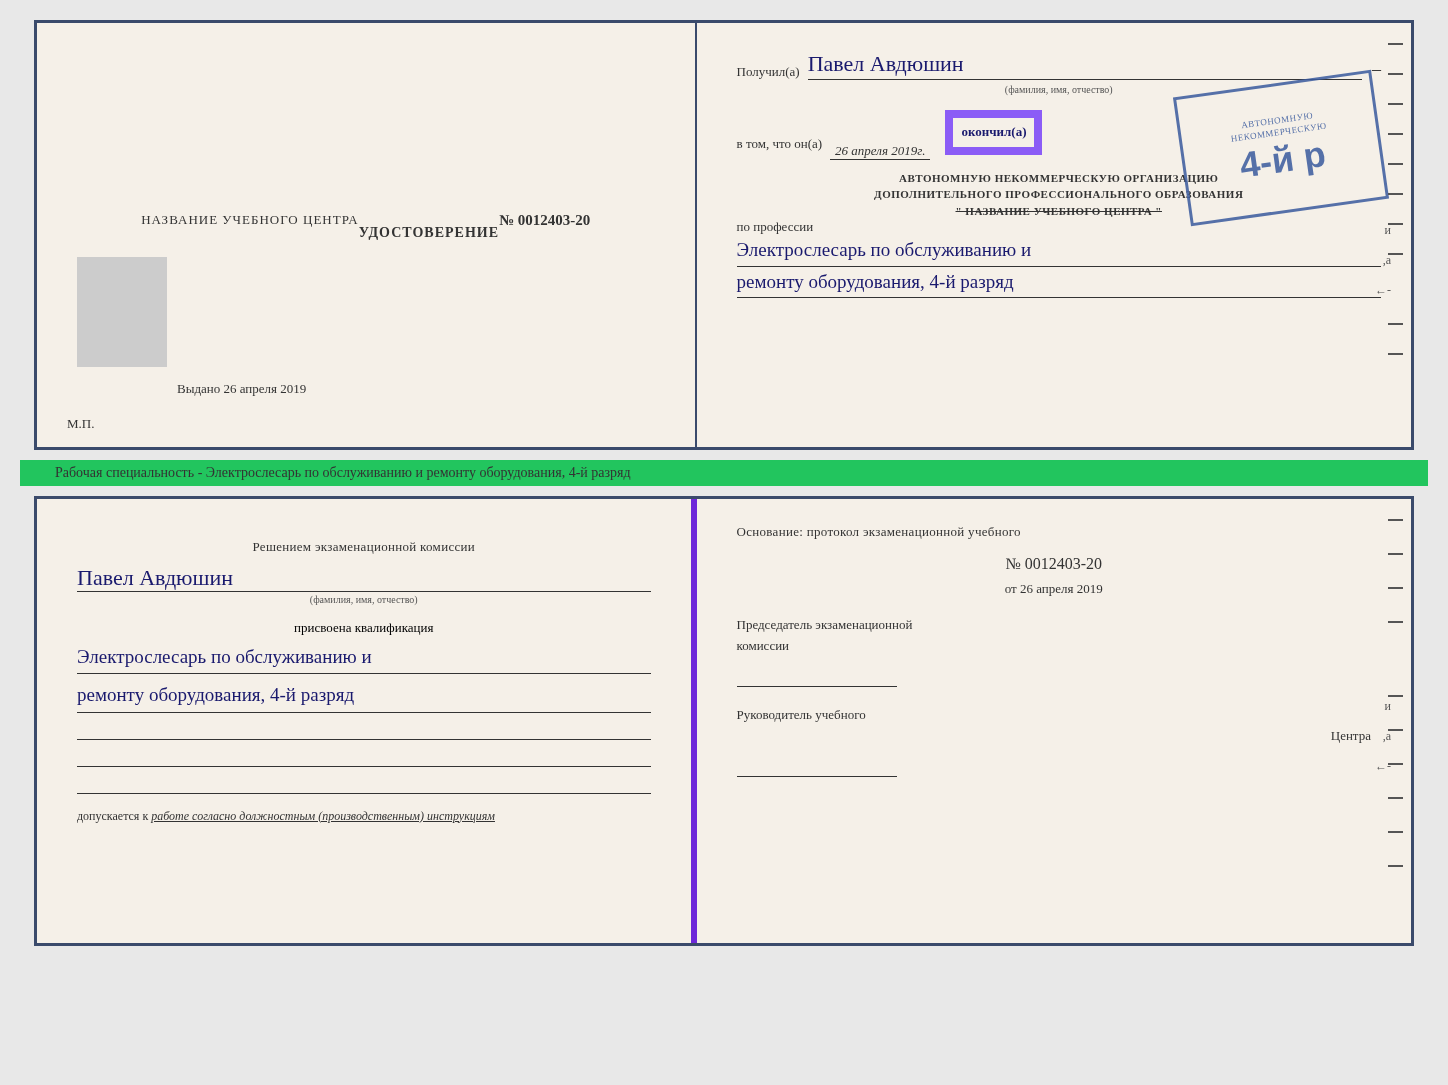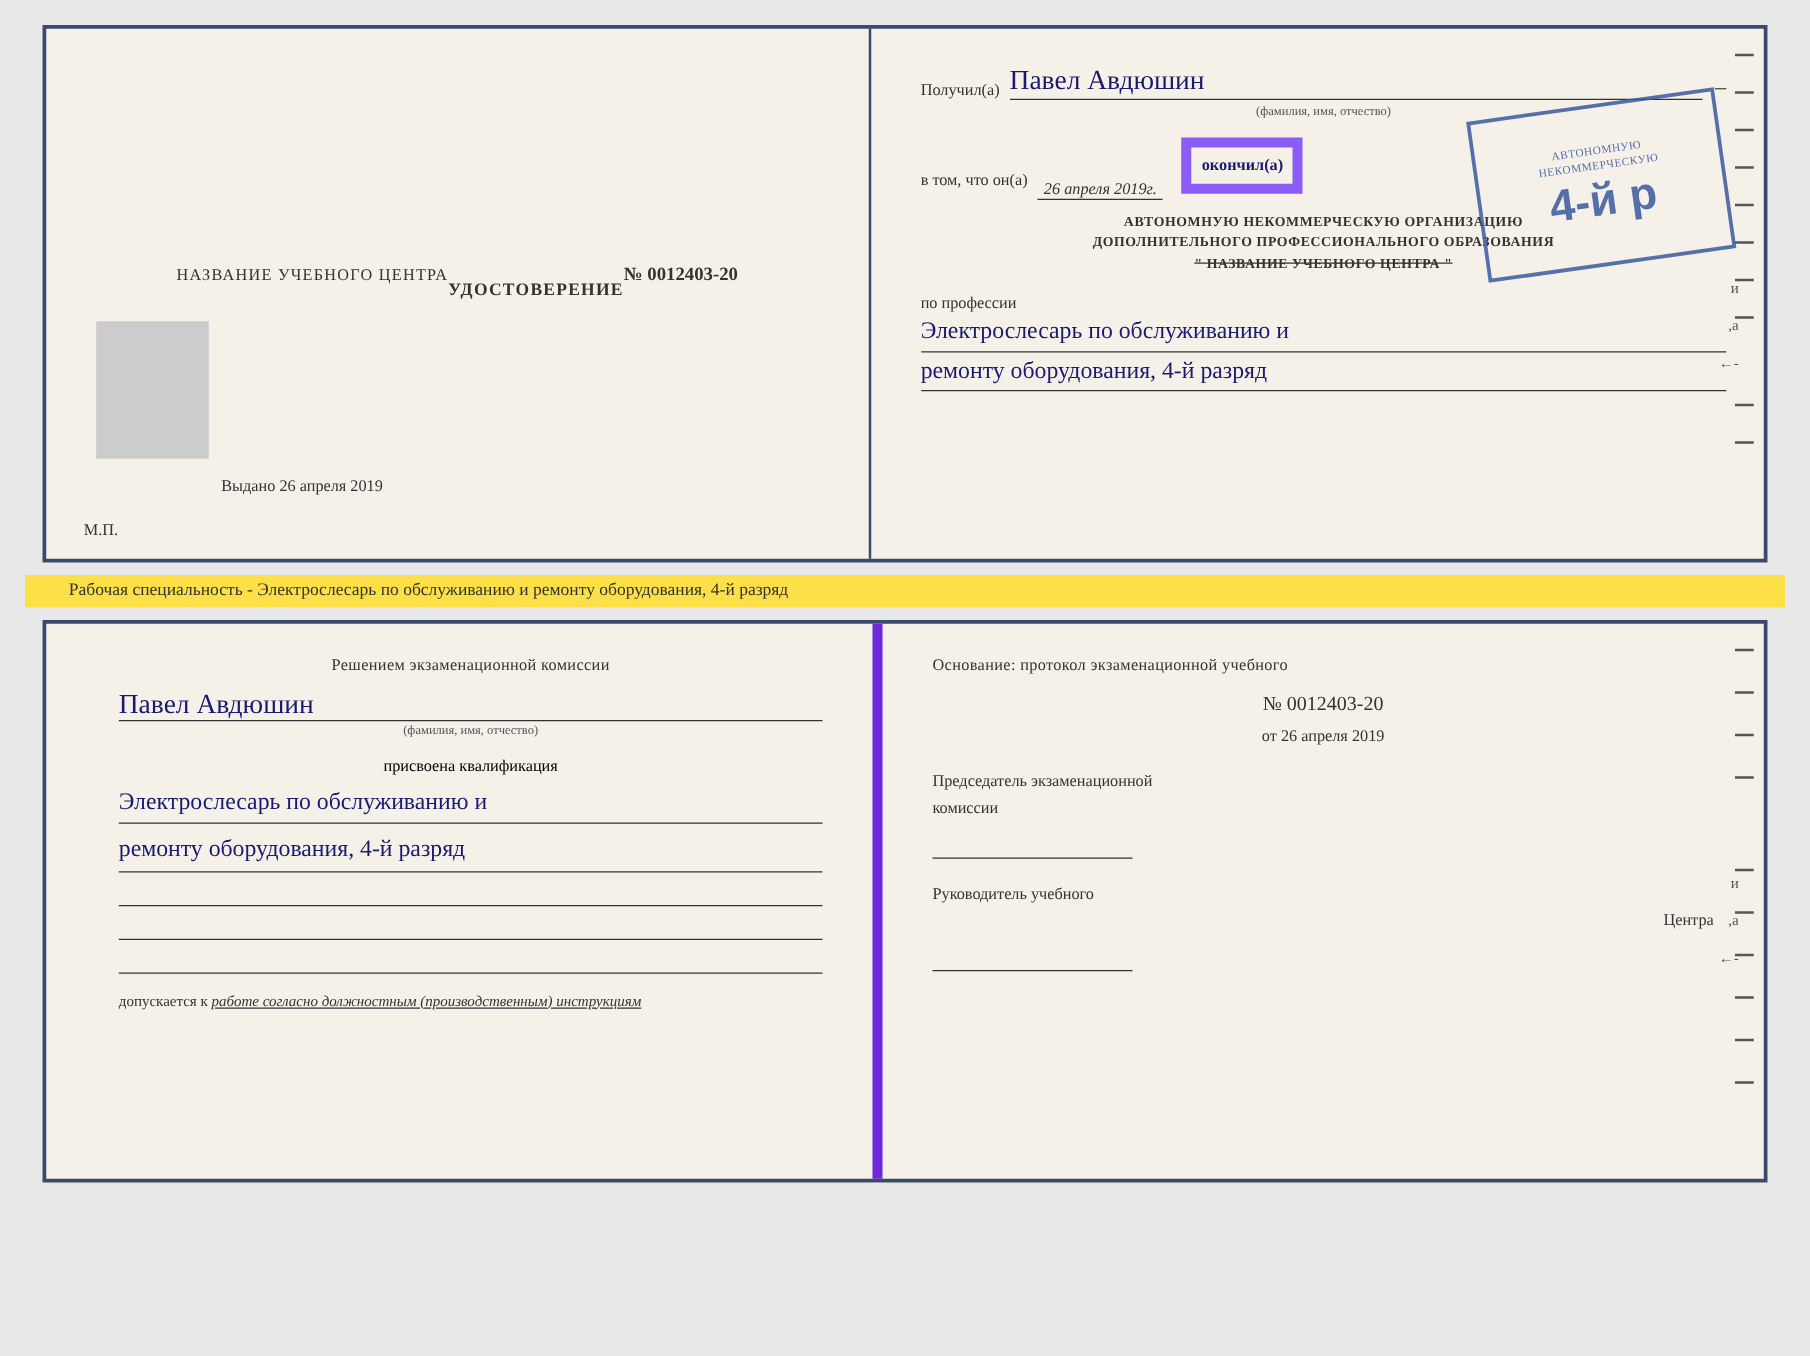--- a/index.html
+++ b/index.html
@@ -198,21 +198,20 @@
     }
 
     .org-name {
       font-size: 11px;
       font-weight: bold;
       color: #333;
       text-align: center;
     }
 
     .po-professii {
-      margin-top: 15px;
       font-size: 13px;
       color: #333;
     }
 
     .profession-text {
       font-family: 'Segoe Script', 'Brush Script MT', cursive;
       font-size: 19px;
       color: #1a1a6e;
       border-bottom: 1px solid #333;
       line-height: 1.6;
@@ -232,40 +231,39 @@
       width: 15px;
       height: 2px;
       background: #555;
     }
 
     
     .between-text {
       font-size: 14px;
       color: #333;
       padding: 5px 35px;
-      background: #fde047;
+      background: #22c55e;
     }
 
     
     .document-bottom {
       display: flex;
       background: #f5f0e8;
       border: 3px solid #3a4a6b;
       width: 1380px;
       margin: 0 auto;
       min-height: 450px;
       position: relative;
     }
 
     .bottom-left {
       width: 48%;
-      border-right: 8px solid #6d28d9;
-      padding: 25px 40px;
+      border-right: 6px solid #6d28d9;
+      padding: 40px 40px;
       position: relative;
-      margin-left: 18px;
     }
 
     .bottom-right {
       width: 52%;
       padding: 25px 40px;
       position: relative;
     }
 
     .resheniyem-title {
       font-size: 13px;

